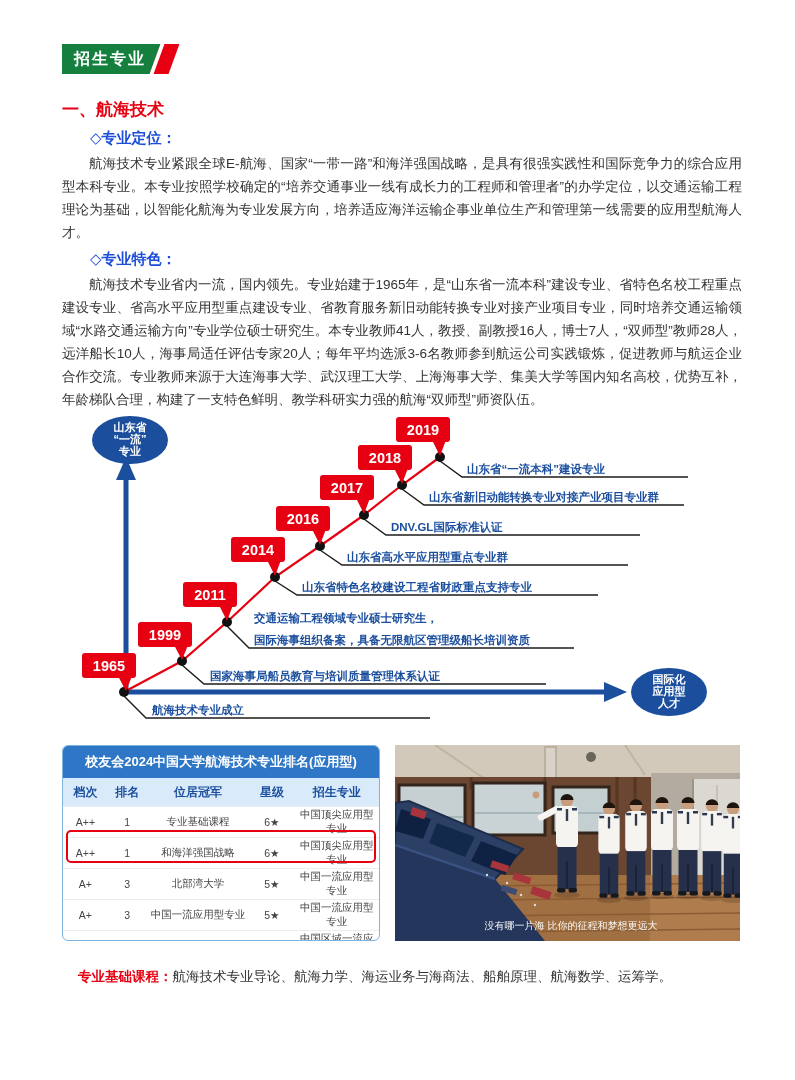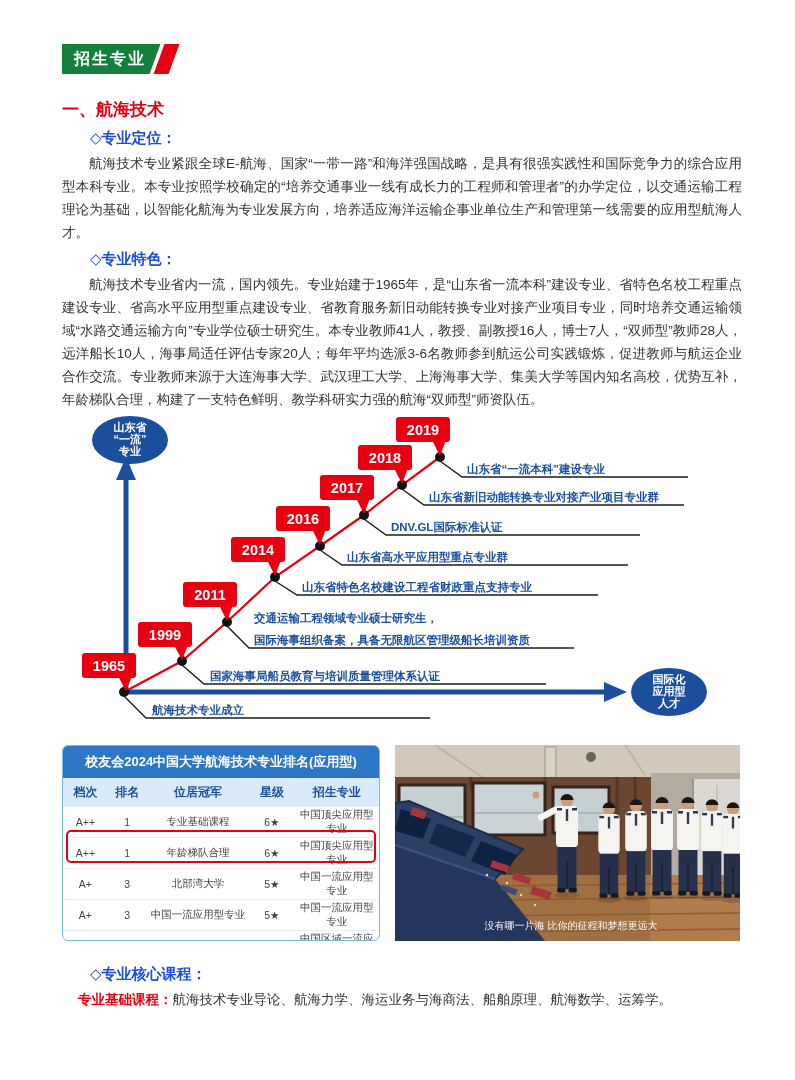--- a/index.html
+++ b/index.html
@@ -189,21 +189,21 @@
           <tr>
             <td>A++</td>
             <td>1</td>
             <td>专业基础课程</td>
             <td>6★</td>
             <td>中国顶尖应用型专业</td>
           </tr>
           <tr>
             <td>A++</td>
             <td>1</td>
-            <td>年龄梯队合理</td>
+            <td>和海洋强国战略</td>
             <td>6★</td>
             <td>中国顶尖应用型专业</td>
           </tr>
           <tr>
             <td>A+</td>
             <td>3</td>
             <td>北部湾大学</td>
             <td>5★</td>
             <td>中国一流应用型专业</td>
           </tr>
@@ -331,20 +331,19 @@
         <use href="#psn" transform="translate(317,63) scale(0.98)"></use>
         <use href="#psn" transform="translate(338,66) scale(0.97)"></use>
       </g>
 
       <text x="176" y="184" text-anchor="middle" font-size="10" fill="#ffffff" opacity="0.95">没有哪一片海 比你的征程和梦想更远大</text>
     </svg>
   </div>
 
   
   <div class="course-section">
-    <div class="sub-heading">◇专业核心课程：</div>
     <p class="course-line">
       <span class="course-label">专业基础课程：</span><span>航海技术专业导论、航海力学、海运业务与海商法、船舶原理、航海数学、运筹学。</span>
     </p>
 
   </div>
 
 </div>
 
 </body></html>

